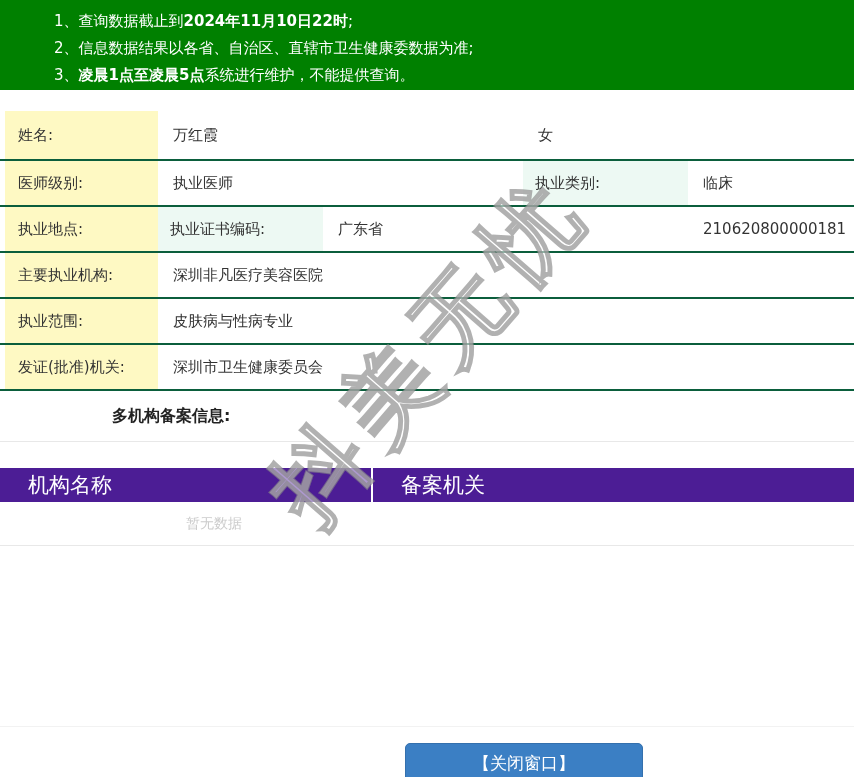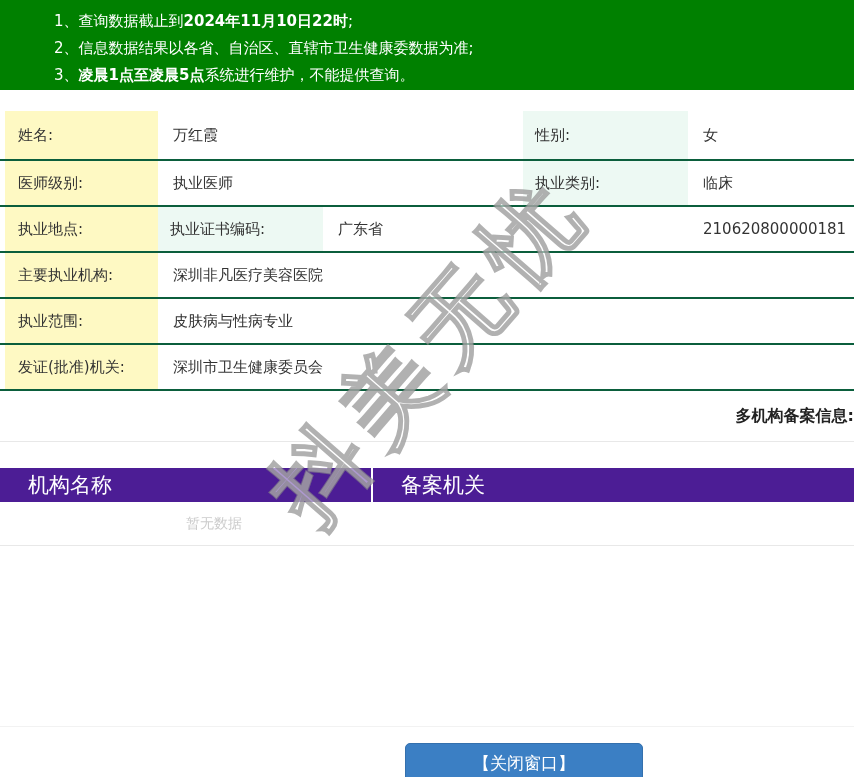--- a/index.html
+++ b/index.html
@@ -27,22 +27,22 @@
   .val2 { flex:1; padding-left:15px; }
   .valwide { flex:1; padding-left:15px; }
 
   
   .section-title {
     width:1040px; height:50px; line-height:50px;
     text-align:center; padding-right:1040px; 
   }
   .section-title { padding:0; }
   .section-title .tt {
-    display:block; width:854px; padding-left:82px;
-    text-align:right; font-weight:bold; font-size:16px; color:#222;
+    display:block; width:854px; padding-left:112px;
+    text-align:left; font-weight:bold; font-size:16px; color:#222;
     height:50px; line-height:50px;
   }
   .thin-divider { width:1040px; border-bottom:1px solid #e8e8e8; }
   .gap26 { height:26px; }
 
   .blue-header { display:flex; width:1040px; height:34px; background:#ffffff; }
   .bh-cell {
     background:#4c1d95; color:#fff; font-size:21px;
     display:flex; align-items:center; padding-left:28px;
   }
@@ -83,21 +83,20 @@
   <div class="banner">
     <div class="bline"><span>1、</span><span>查询数据截止到</span><b>2024年11月10日22时</b><span>;</span></div>
     <div class="bline"><span>2、</span><span>信息数据结果以各省、自治区、直辖市卫生健康委数据为准;</span><b></b><span></span></div>
     <div class="bline"><span>3、</span><span></span><b>凌晨1点至凌晨5点</b><span>系统进行维护，不能提供查询。</span></div>
   </div>
 
   <div class="info-table">
     <div class="irow first">
       <div class="cell lbl1">姓名:</div>
       <div class="cell val1">万红霞</div>
-      <div class="cell lbl2">性别:</div>
       <div class="cell val2">女</div>
     </div>
     <div class="irow">
       <div class="cell lbl1">医师级别:</div>
       <div class="cell val1">执业医师</div>
       <div class="cell lbl2">执业类别:</div>
       <div class="cell val2">临床</div>
     </div>
     <div class="irow">
       <div class="cell lbl1">执业地点:</div>

